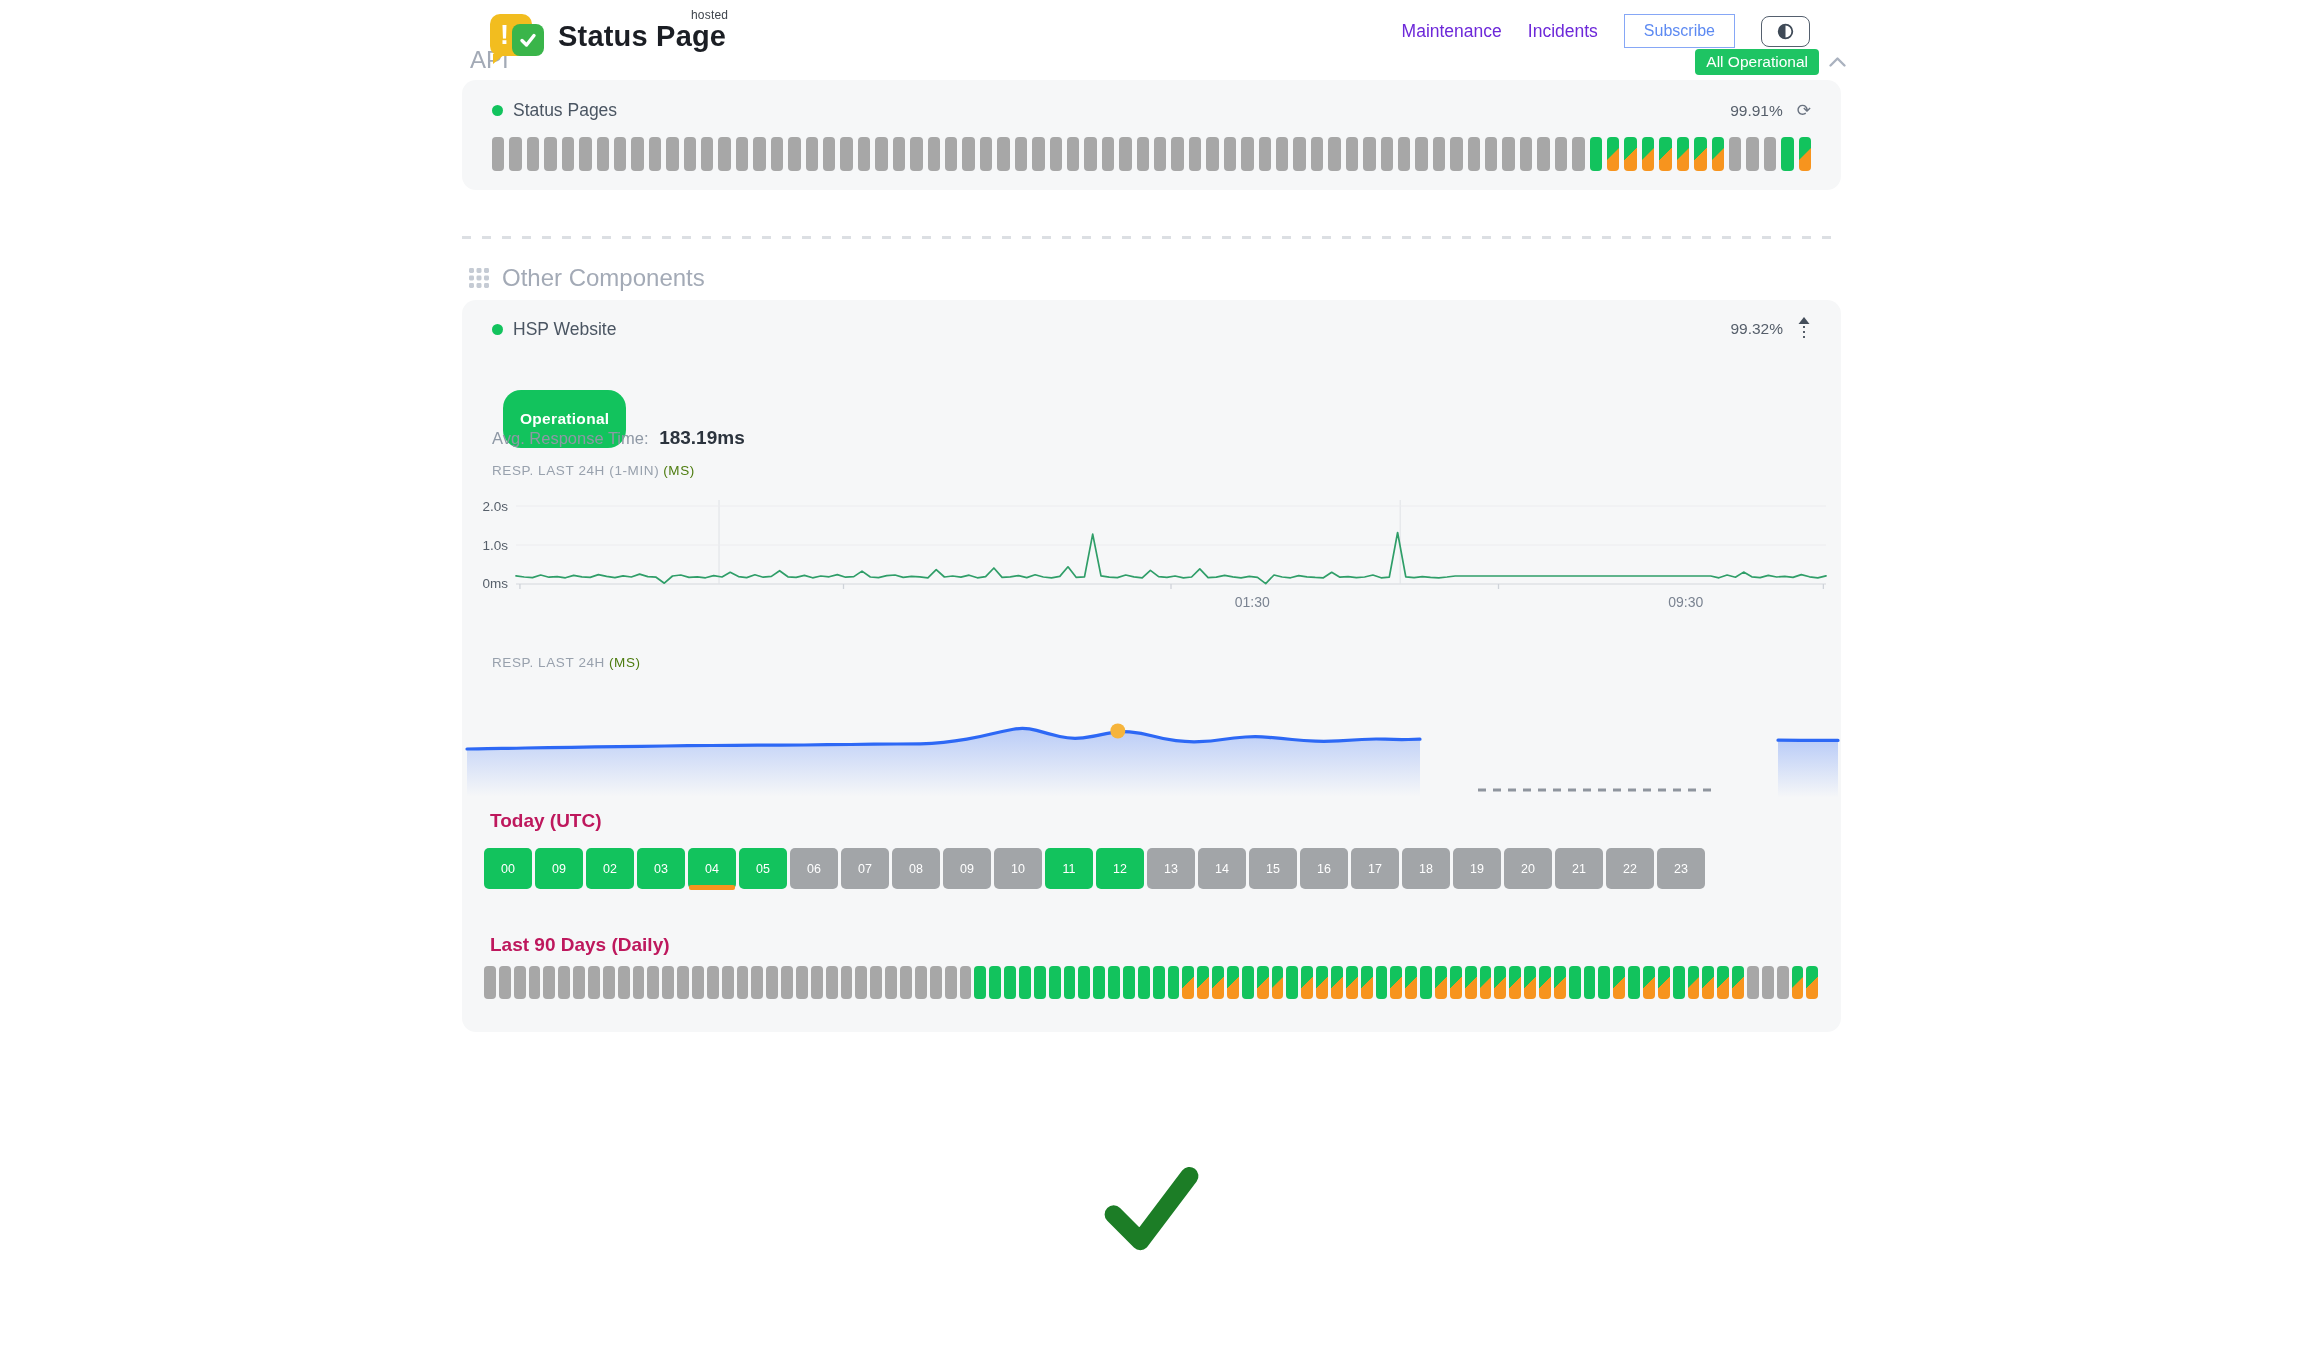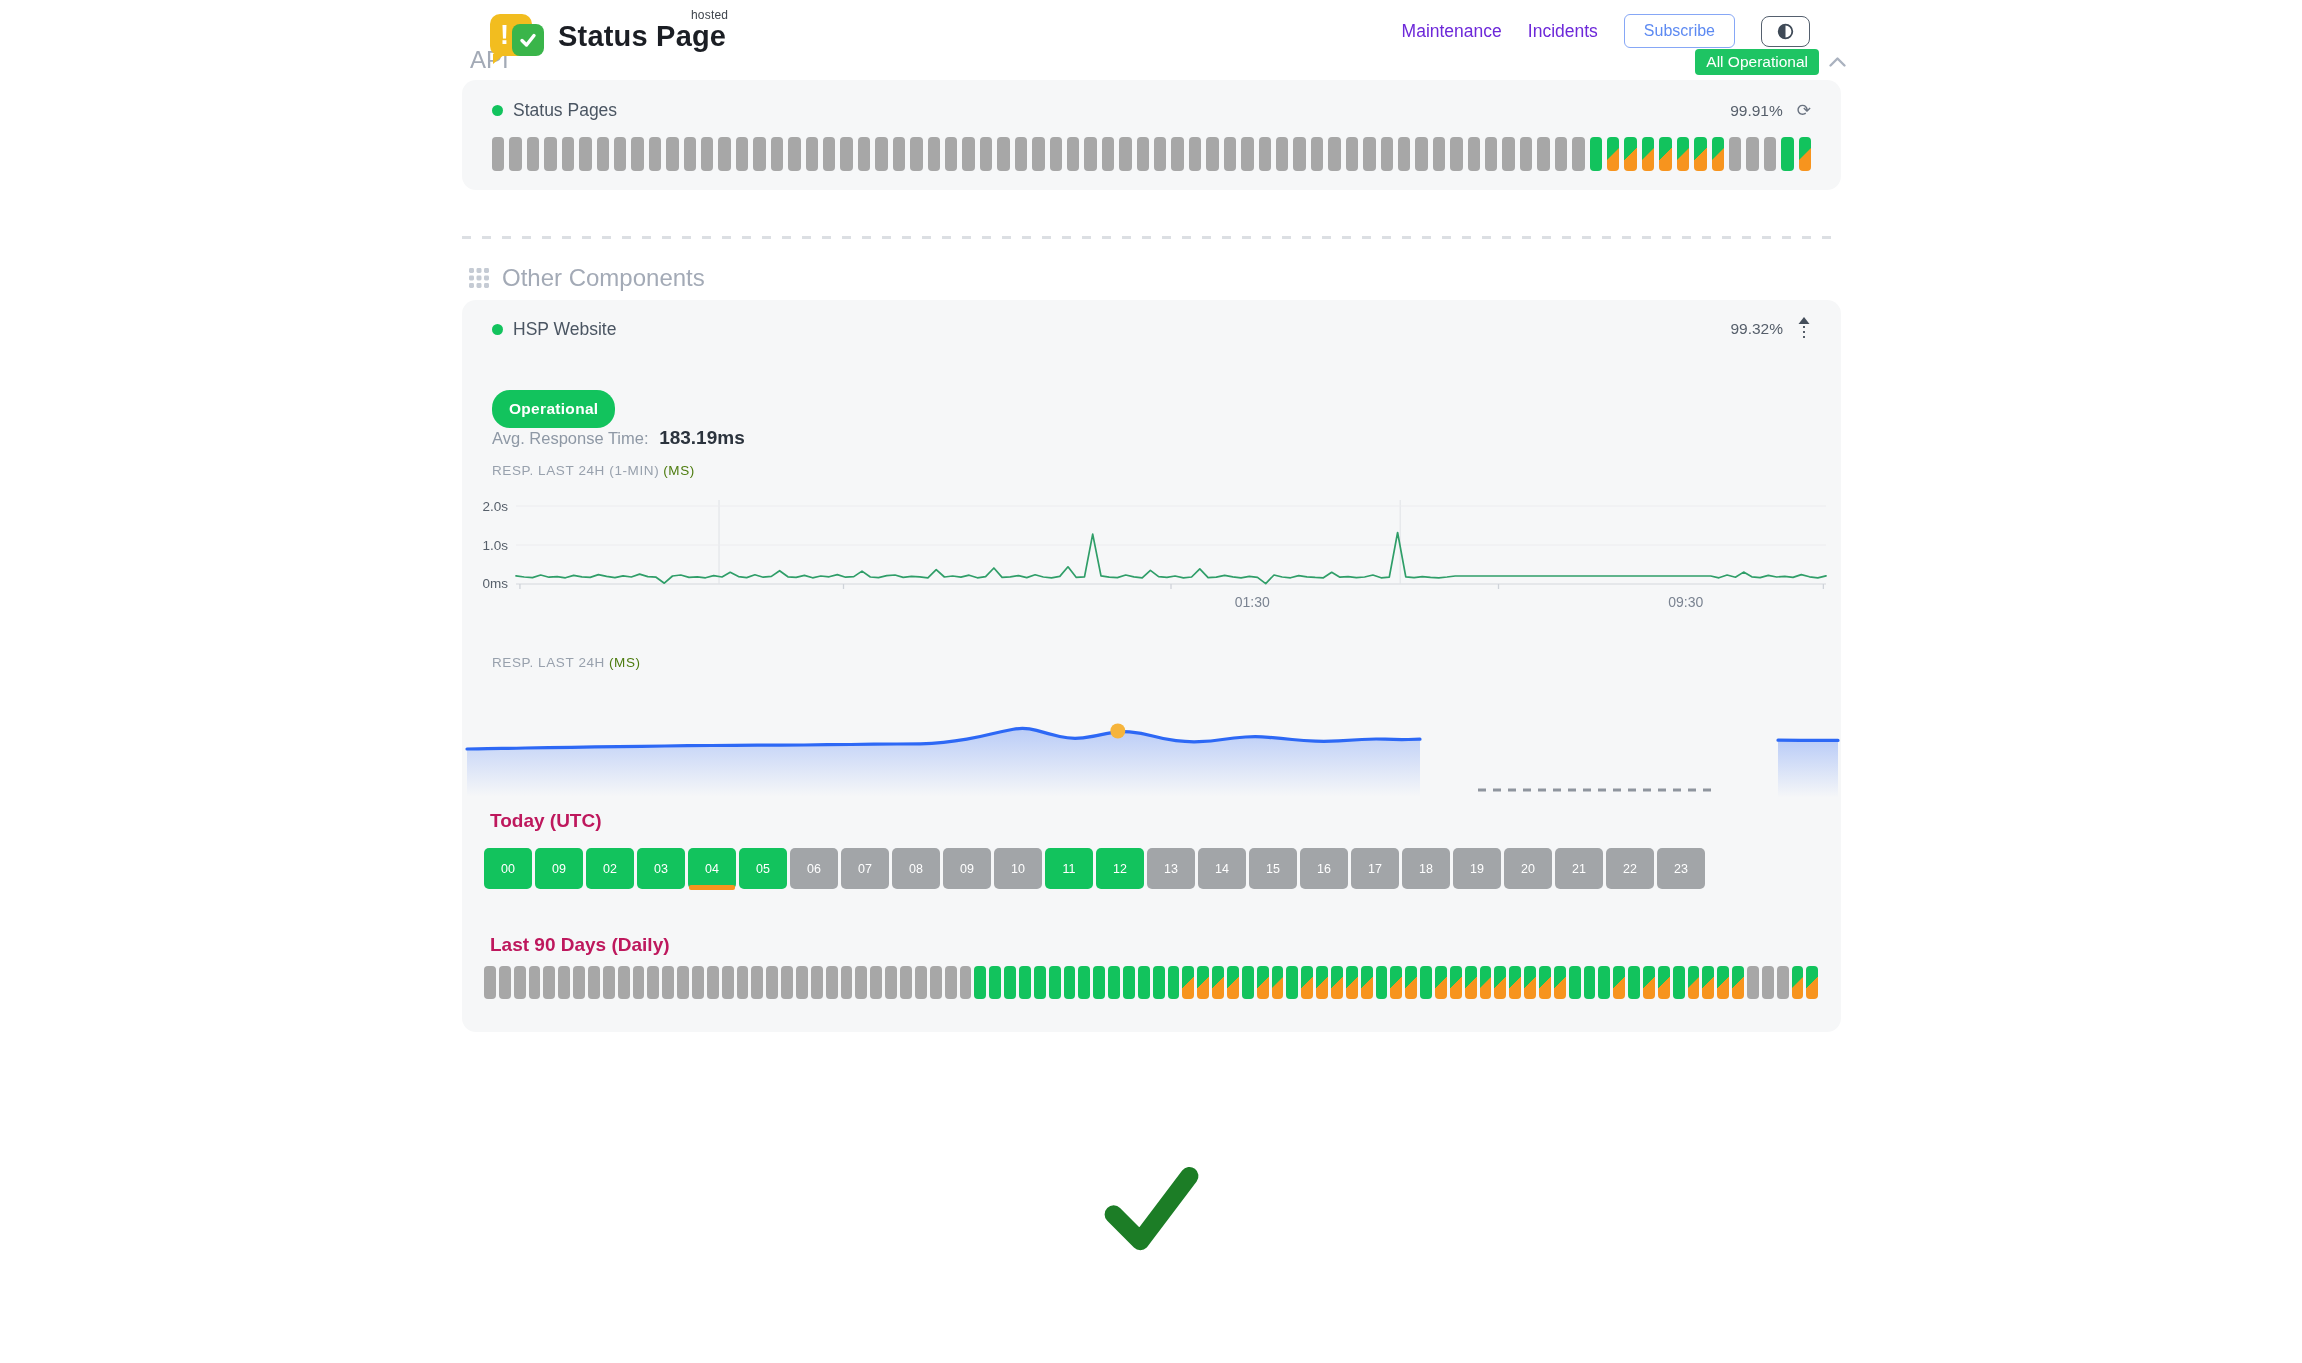--- a/index.html
+++ b/index.html
@@ -14,21 +14,21 @@
   .logo-bubble::after { content:""; position:absolute; left:3px; bottom:-8px; width:0; height:0;
     border-left:12px solid #f2bd1f; border-bottom:10px solid transparent; }
   .logo-excl { position:absolute; left:10px; top:6px; color:#ffffff; font-size:27px; font-weight:bold; }
   .logo-check { position:absolute; left:22px; top:10px; width:32px; height:32px; background:#3ab54a; border-radius:8px;
     display:flex; align-items:center; justify-content:center; }
   .logo-text { position:relative; margin-left:26px; margin-top:10px; font-size:29px; font-weight:bold; color:#1b1e24; letter-spacing:.2px; }
   .logo-sup { position:absolute; right:-2px; top:-12px; font-size:12px; font-weight:normal; color:#3e444c; }
   .nav-row { position:absolute; top:14px; right:492px; display:flex; align-items:center; gap:26px; }
   .nav-link { color:#6d28d9; font-size:17.5px; cursor:pointer; }
   .btn-subscribe { border:1.5px solid #86a7f6; color:#5d8af2; background:#ffffff; font-size:16px;
-    padding:7px 19px; border-radius:6px; cursor:pointer; font-family:inherit; }
+    padding:7px 19px; border-radius:0; cursor:pointer; font-family:inherit; }
   .btn-toggle { border:1.5px solid #55606e; background:#ffffff; border-radius:8px; padding:6px 15px; cursor:pointer; line-height:0; }
   .status-row { position:absolute; top:49px; right:455px; display:flex; align-items:center; gap:9px; z-index:21; }
   .badge-overall { background:#1ec463; color:#ffffff; font-size:15.5px; padding:4px 11px; border-radius:4px; }
 
   
   .content { position:absolute; left:462px; top:0; width:1379px; }
   .section-title { font-size:24px; color:#a3aab6; }
   .api-title { position:absolute; left:8px; top:46px; }
   .card { position:absolute; left:0; background:#f6f7f8; border-radius:14px; }
   .card-1 { top:80px; width:1379px; height:110px; }
@@ -44,22 +44,22 @@
   .bars-row { position:absolute; left:30px; right:30px; display:flex; gap:5px; }
   .bars-row .bar { flex:1; border-radius:4px; cursor:pointer; }
   .b-gray { background:#a7a7a7; }
   .b-green { background:#12c35d; }
   .b-mix { background:linear-gradient(135deg,#12c35d 49%,#f7941e 51%); }
 
   .divider { position:absolute; left:0; top:236px; width:1379px; height:3px;
     background:repeating-linear-gradient(90deg,#dcdfe3 0 9px,transparent 9px 20px); }
   .other-title-row { position:absolute; left:6px; top:264px; display:flex; align-items:center; gap:12px; }
 
-  .badge-pill { position:absolute; left:30px; top:90px; background:#12c35d; color:#ffffff;
-    font-size:15.5px; font-weight:bold; padding:10px 17px; border-radius:18px; letter-spacing:.3px; }
+  .badge-pill { position:absolute; left:41px; top:90px; background:#12c35d; color:#ffffff;
+    font-size:15.5px; font-weight:bold; padding:20px 17px; border-radius:18px; letter-spacing:.3px; }
   .avg-row { position:absolute; left:30px; top:127px; font-size:16.5px; color:#8e98a5; }
   .avg-val { font-size:19px; font-weight:bold; color:#2b333d; margin-left:6px; }
 
   .chart-title { position:absolute; left:30px; font-size:13.5px; letter-spacing:.6px; color:#98a1ad; }
   .chart-unit { color:#4d7c0f; margin-left:4px; }
   .ct-1 { top:163px; }
   .ct-2 { top:355px; }
   svg text { font-family:"Liberation Sans", sans-serif; }
 
   .today-title, .last90-title { position:absolute; left:28px; font-size:19px; color:#be185d;font-weight:bold; }

